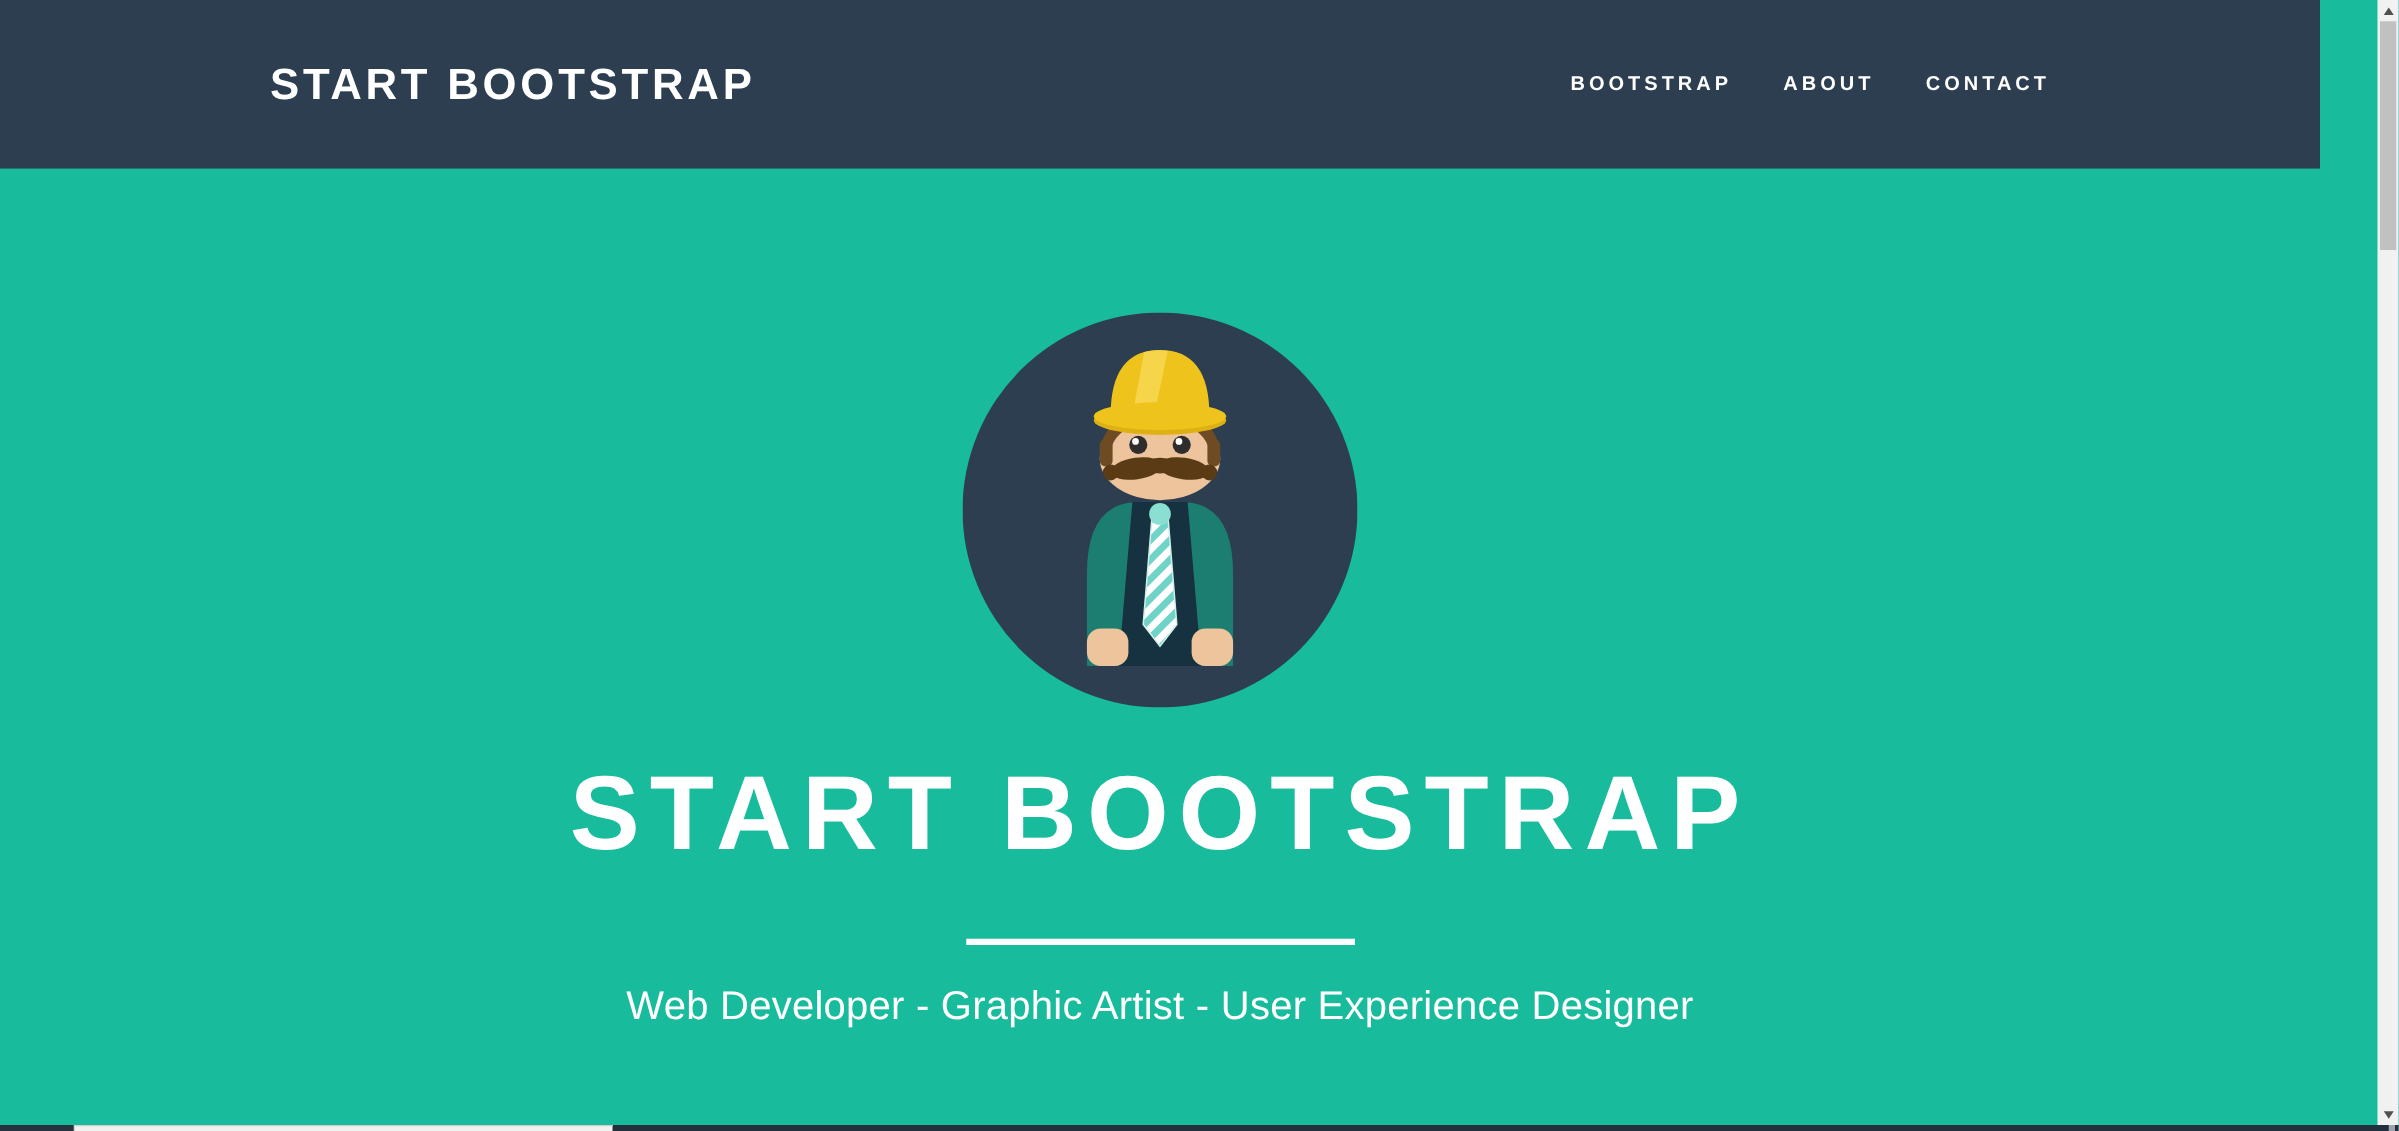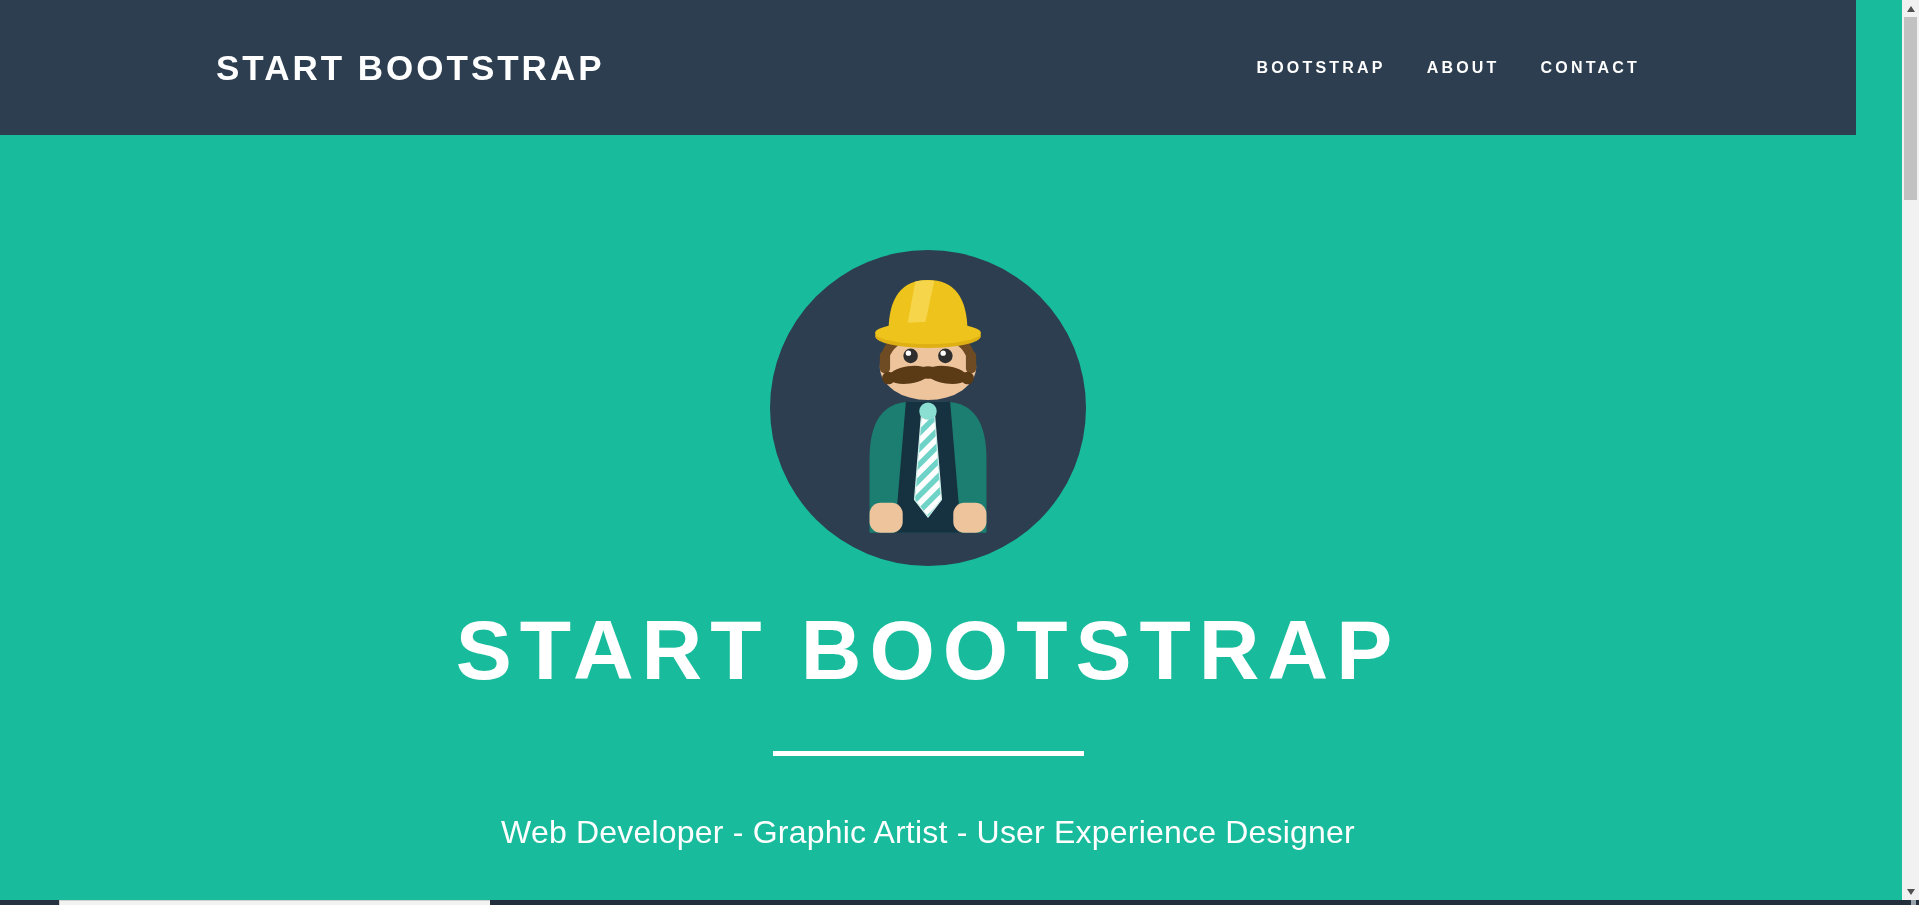--- a/index.html
+++ b/index.html
@@ -95,21 +95,21 @@
     white-space: nowrap;
   }
   .hero-divider {
     width: 311px;
     height: 5px;
     background: var(--text-light);
     border: none;
     margin: 59px auto 0;
   }
   .hero-subtitle {
-    margin-top: 56px;
+    margin-top: 28px;
     color: var(--text-light);
     font-size: 32px;
     line-height: 40px;
     font-weight: 400;
     letter-spacing: 0.2px;
   }
   
   .v-scrollbar {
     position: absolute;
     top: 0; right: 0;

